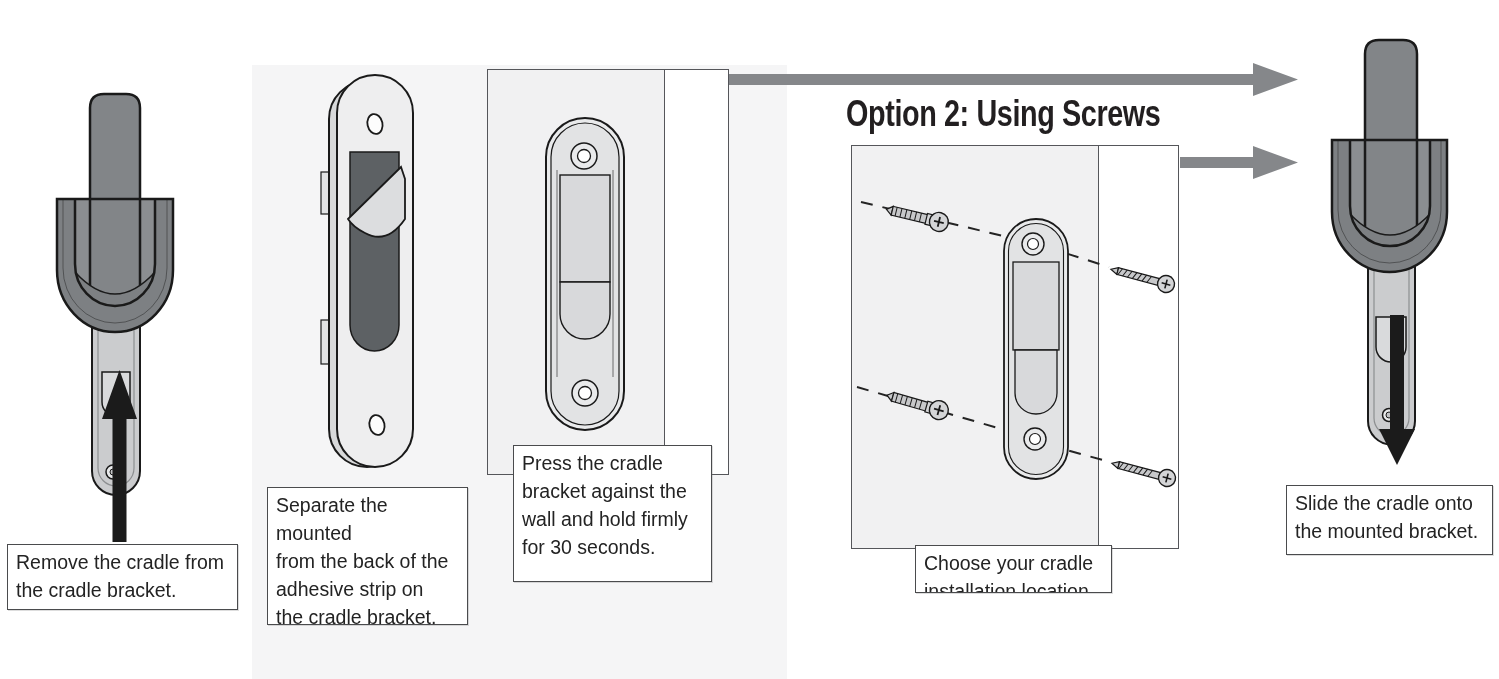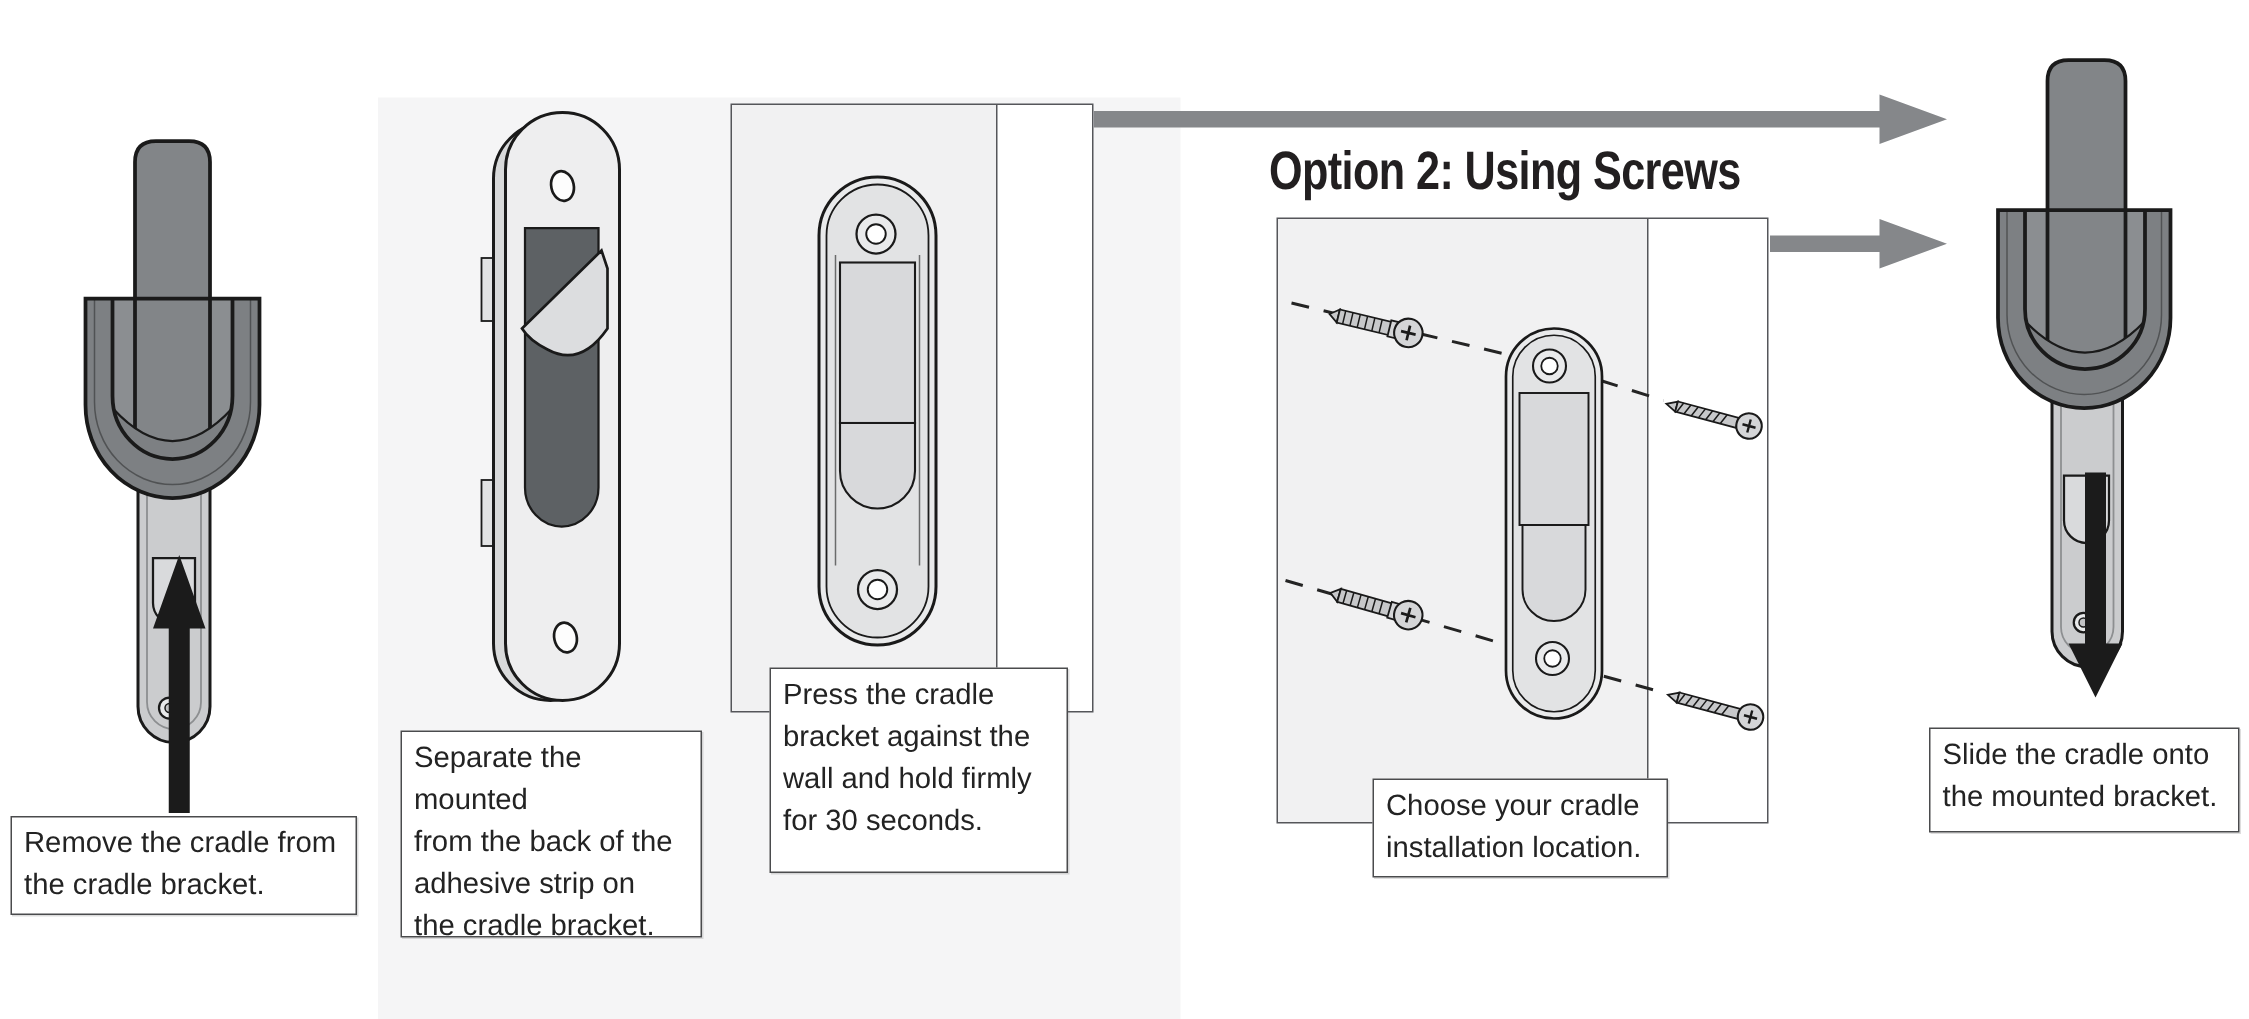--- a/index.html
+++ b/index.html
@@ -23,21 +23,21 @@
   .illus{z-index:2;}
   .caption{
     background:#ffffff;border:1.6px solid #4a4b4d;box-sizing:border-box;
     font-size:19.5px;line-height:28px;padding:3px 8px 4px 8px;
     white-space:pre-line;z-index:4;color:#232323;overflow:hidden;
     box-shadow:1px 1px 0 rgba(120,120,120,.25);
   }
   #caption1{left:7px;top:512px;width:231px;height:66px;}
   #caption2{left:267px;top:455px;width:201px;height:138px;}
   #caption3{left:513px;top:413px;width:199px;height:137px;}
-  #caption4{left:915px;top:487px;width:197px;height:66px;}
+  #caption4{left:915px;top:513px;width:197px;height:48px;}
   #caption5{left:1286px;top:453px;width:207px;height:70px;}
   #option2-heading{
     left:846px;top:60px;width:420px;height:44px;z-index:3;
     font-size:36px;font-weight:bold;line-height:44px;white-space:nowrap;
     transform:scaleX(0.80);transform-origin:left top;letter-spacing:-0.5px;color:#221f20;
   }
   svg{display:block;}
 </style>
 </head>
 <body>

